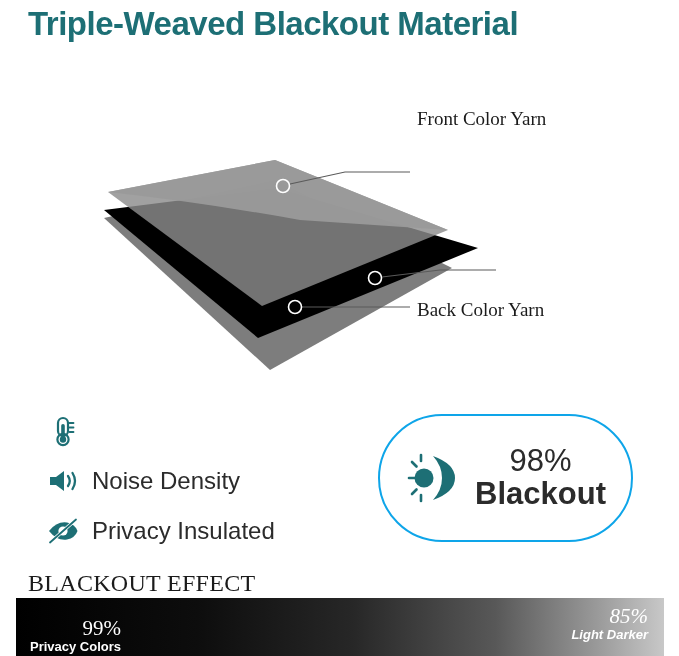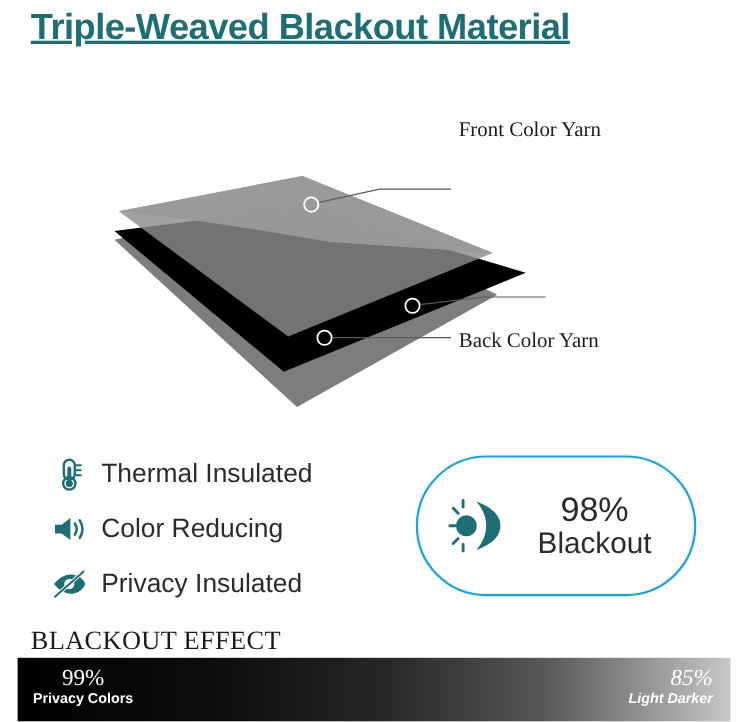--- a/index.html
+++ b/index.html
@@ -19,21 +19,20 @@
   .title {
     position: absolute;
     left: 28px;
     top: 5px;
     font-family: "Liberation Sans", sans-serif;
     font-weight: bold;
     font-size: 33px;
     letter-spacing: -0.5px;
     color: #1d6f75;
     white-space: nowrap;
-    text-decoration: underline;
   }
 
   
   .diagram {
     position: absolute;
     left: 0;
     top: 70px;
     width: 679px;
     height: 300px;
   }
@@ -108,22 +107,22 @@
     text-align: center;
     padding-right: 14px;
     font-family: "Liberation Sans", sans-serif;
     color: #2b2b2b;
   }
   .badge-pct {
     font-size: 31px;
     line-height: 1.05;
   }
   .badge-word {
-    font-size: 27px;
-    font-weight: normal;
+    font-size: 31px;
+    font-weight: bold;
     line-height: 1.05;
   }
 
   
   .effect-title {
     position: absolute;
     left: 28px;
     top: 570px;
     font-family: "Liberation Serif", serif;
     font-size: 24px;
@@ -136,22 +135,22 @@
     top: 598px;
     width: 648px;
     height: 58px;
     background: linear-gradient(to right, #000000 0%, #0d0d0d 28%, #272727 52%, #585858 74%, #9b9b9b 90%, #c8c8c8 100%);
     color: #ffffff;
     overflow: hidden;
   }
   .grad-left {
     position: absolute;
     left: 14px;
-    top: 6px;
-    text-align: center;
+    top: 18px;
+    text-align: right;
   }
   .grad-right {
     position: absolute;
     right: 16px;
     top: 6px;
     text-align: right;
     font-style: italic;
   }
   .grad-pct {
     font-family: "Liberation Serif", serif;
@@ -208,32 +207,31 @@
       <svg width="30" height="32" viewBox="0 0 30 32" xmlns="http://www.w3.org/2000/svg">
         <rect x="10" y="3" width="10" height="18" rx="5" fill="none" stroke="#1d6f75" stroke-width="2.2"></rect>
         <circle cx="15" cy="24.5" r="5.6" fill="none" stroke="#1d6f75" stroke-width="2.2"></circle>
         <rect x="13.2" y="9" width="3.6" height="14" rx="1.8" fill="#1d6f75"></rect>
         <circle cx="15" cy="24.5" r="3.2" fill="#1d6f75"></circle>
         <line x1="21.5" y1="8" x2="25.5" y2="8" stroke="#1d6f75" stroke-width="1.8" stroke-linecap="round"></line>
         <line x1="21.5" y1="12.5" x2="25.5" y2="12.5" stroke="#1d6f75" stroke-width="1.8" stroke-linecap="round"></line>
         <line x1="21.5" y1="17" x2="25.5" y2="17" stroke="#1d6f75" stroke-width="1.8" stroke-linecap="round"></line>
       </svg>
     </span>
-    <span class="feature-label">Thermal Insulated</span>
   </div>
 
   <div class="feature-row">
     <span class="feature-ico">
       <svg width="32" height="28" viewBox="0 0 32 28" xmlns="http://www.w3.org/2000/svg">
         <path d="M3 10 H9 L17 4 V24 L9 18 H3 Z" fill="#1d6f75"></path>
         <path d="M21 9 Q24.5 14 21 19" fill="none" stroke="#1d6f75" stroke-width="2.3" stroke-linecap="round"></path>
         <path d="M25.5 6 Q30.5 14 25.5 22" fill="none" stroke="#1d6f75" stroke-width="2.3" stroke-linecap="round"></path>
       </svg>
     </span>
-    <span class="feature-label">Color Reducing</span>
+    <span class="feature-label">Noise Density</span>
   </div>
 
   <div class="feature-row">
     <span class="feature-ico">
       <svg width="34" height="26" viewBox="0 0 34 26" xmlns="http://www.w3.org/2000/svg">
         <path d="M3 13 Q11 3 21 4.5 Q29 6 31.5 13 Q29 20 21 21.5 Q11 23 3 13 Z" fill="#1d6f75"></path>
         <circle cx="17" cy="13" r="4.6" fill="#ffffff"></circle>
         <line x1="4" y1="24.5" x2="30" y2="1.5" stroke="#ffffff" stroke-width="3.4" stroke-linecap="round"></line>
         <line x1="4" y1="24.5" x2="30" y2="1.5" stroke="#1d6f75" stroke-width="1.8" stroke-linecap="round"></line>
       </svg>

